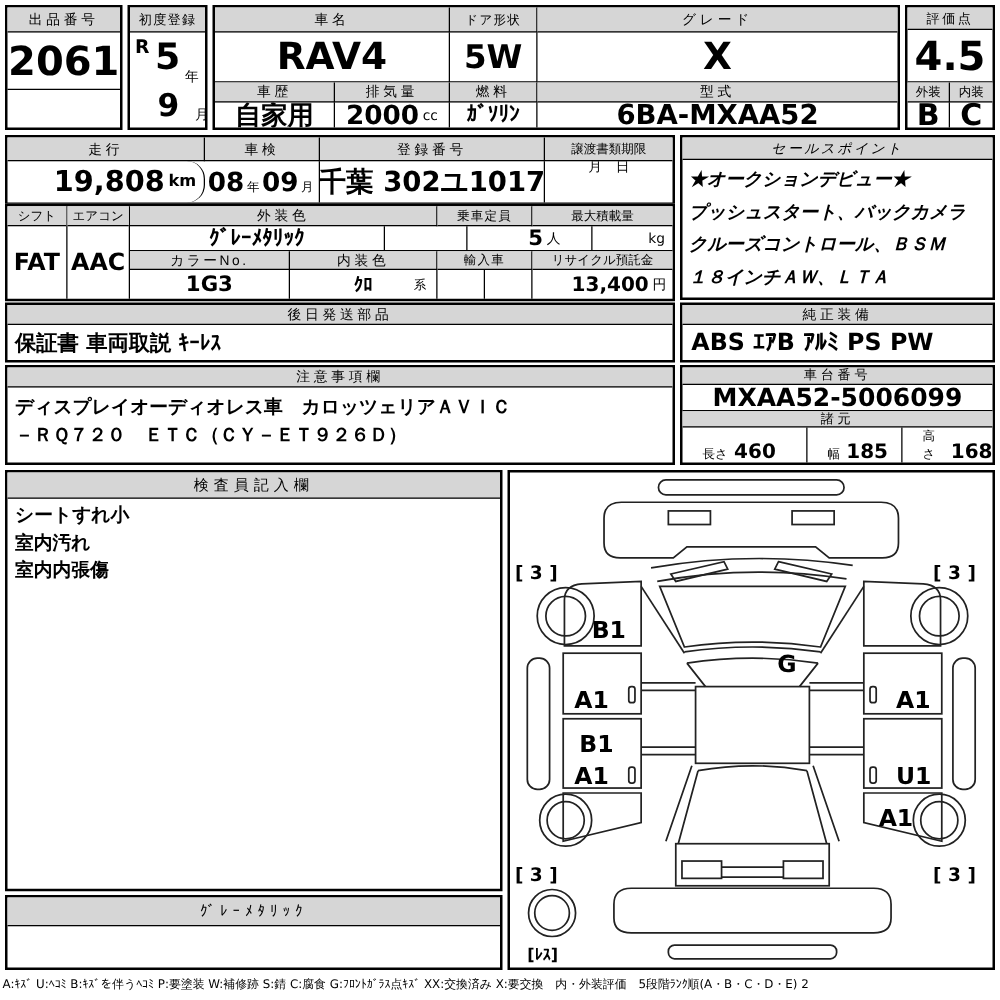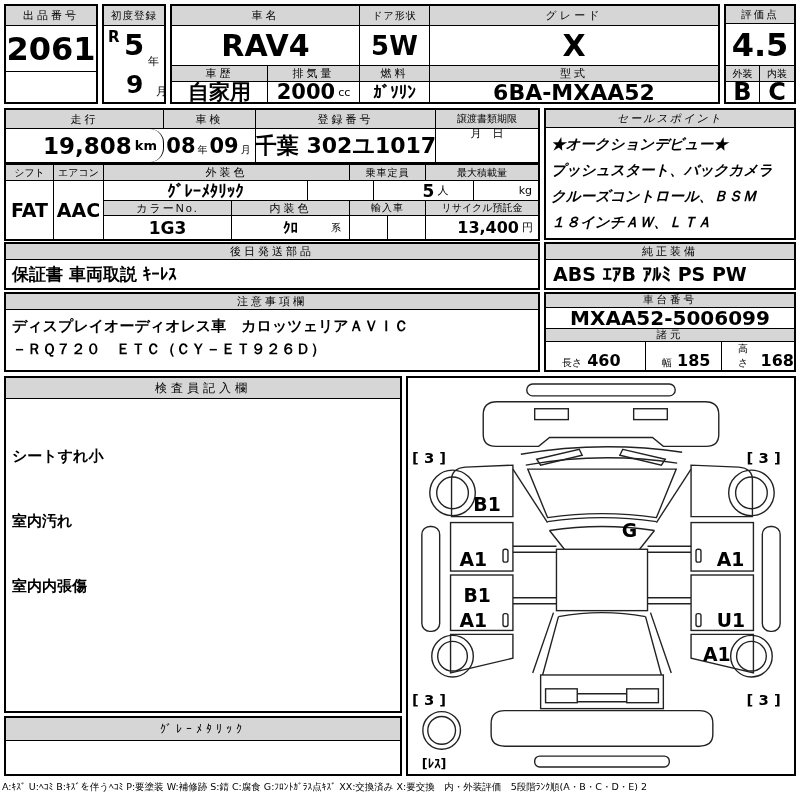--- a/index.html
+++ b/index.html
@@ -99,21 +99,21 @@
   #chassisbox .hdr2 { height:14px; }
   #chassisbox .specs { flex:1; display:flex; }
   .spec { display:flex; align-items:flex-end; padding-left:16px; }
   .spec .lab { font-size:10px; margin-right:5px; }
   .spec .num { font-size:16px; font-weight:bold; font-family:"DejaVu Sans",sans-serif; }
   .spec.w1 { width:100px; } .spec.w2 { width:76px; } .spec.w3 { flex:1; }
 
   #inspector { left:4px; top:376px; width:398px; height:337px; }
   #inspector .hdr { height:21px; font-size:12px; letter-spacing:4px; }
   #inspector .body { padding:3px 6px; }
-  #inspector .line { font-size:15px; font-weight:bold; line-height:22px;margin-top:43px; }
+  #inspector .line { font-size:15px; font-weight:bold; line-height:22px; }
 
   #office { left:4px; top:716px; width:398px; height:60px; }
   #office .hdr { height:23px; font-size:12px; letter-spacing:4px; }
 
   #diagrambox { left:406px; top:376px; width:390px; height:400px; }
   #diagrambox svg { display:block; }
   .dshape { fill:none; stroke:#222; stroke-width:1.4; }
   .dlabel { font-family:"DejaVu Sans",sans-serif; font-weight:bold; font-size:19px; fill:#000; }
   .dtire  { font-family:"DejaVu Sans",sans-serif; font-weight:bold; font-size:15px; fill:#000; }
 

